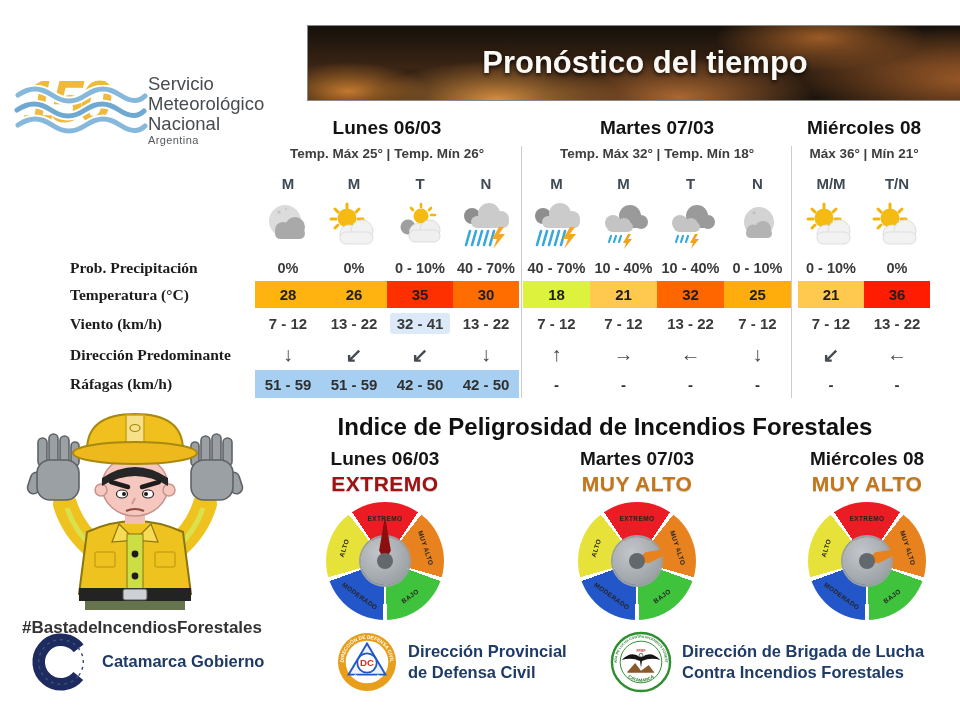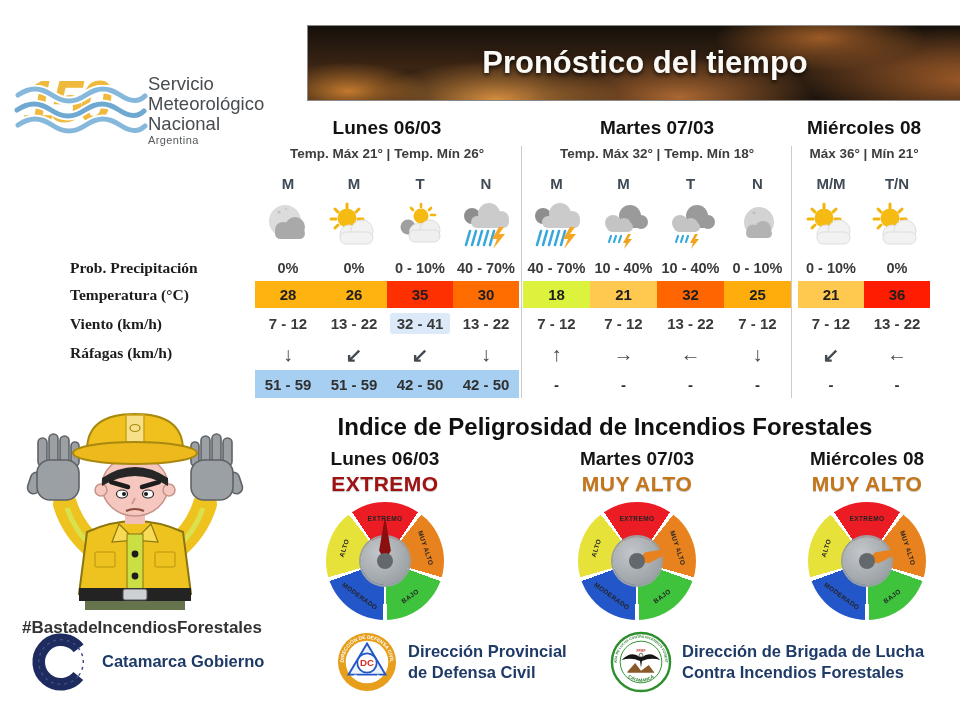--- a/index.html
+++ b/index.html
@@ -114,26 +114,27 @@
 
   <div class="banner">
     <span class="banner-title">Pronóstico del tiempo</span>
   </div>
 
 
   <div id="row-labels" style="top: 255px; font-family: Liberation Serif, serif;">
       <div class="lbl" style="height: 26px;">Prob. Precipitación</div>
       <div class="lbl" style="height: 27px;">Temperatura (°C)</div>
       <div class="lbl" style="height: 31px;">Viento (km/h)</div>
+      <div class="lbl" style="height: 31px;">Dirección Predominante</div>
       <div class="lbl" style="height: 28px;">Ráfagas (km/h)</div>
     </div>
   <div id="forecast-days">
       <div class="day-group day-0">
         <div class="day-title">Lunes 06/03</div>
-        <div class="day-templine">Temp. Máx 21° | Temp. Mín 26°</div>
+        <div class="day-templine">Temp. Máx 25° | Temp. Mín 26°</div>
         <div class="trow r-letters" style="grid-template-columns: repeat(4, 1fr);">
           <div class="cell">M</div>
           <div class="cell">M</div>
           <div class="cell">T</div>
           <div class="cell">N</div>
         </div>
         <div class="trow r-icons" style="grid-template-columns: repeat(4, 1fr);">
           <div class="cell">
             <svg viewBox="0 0 54 48">
               <circle cx="24" cy="20" r="16" fill="#dcdcdc"></circle>

